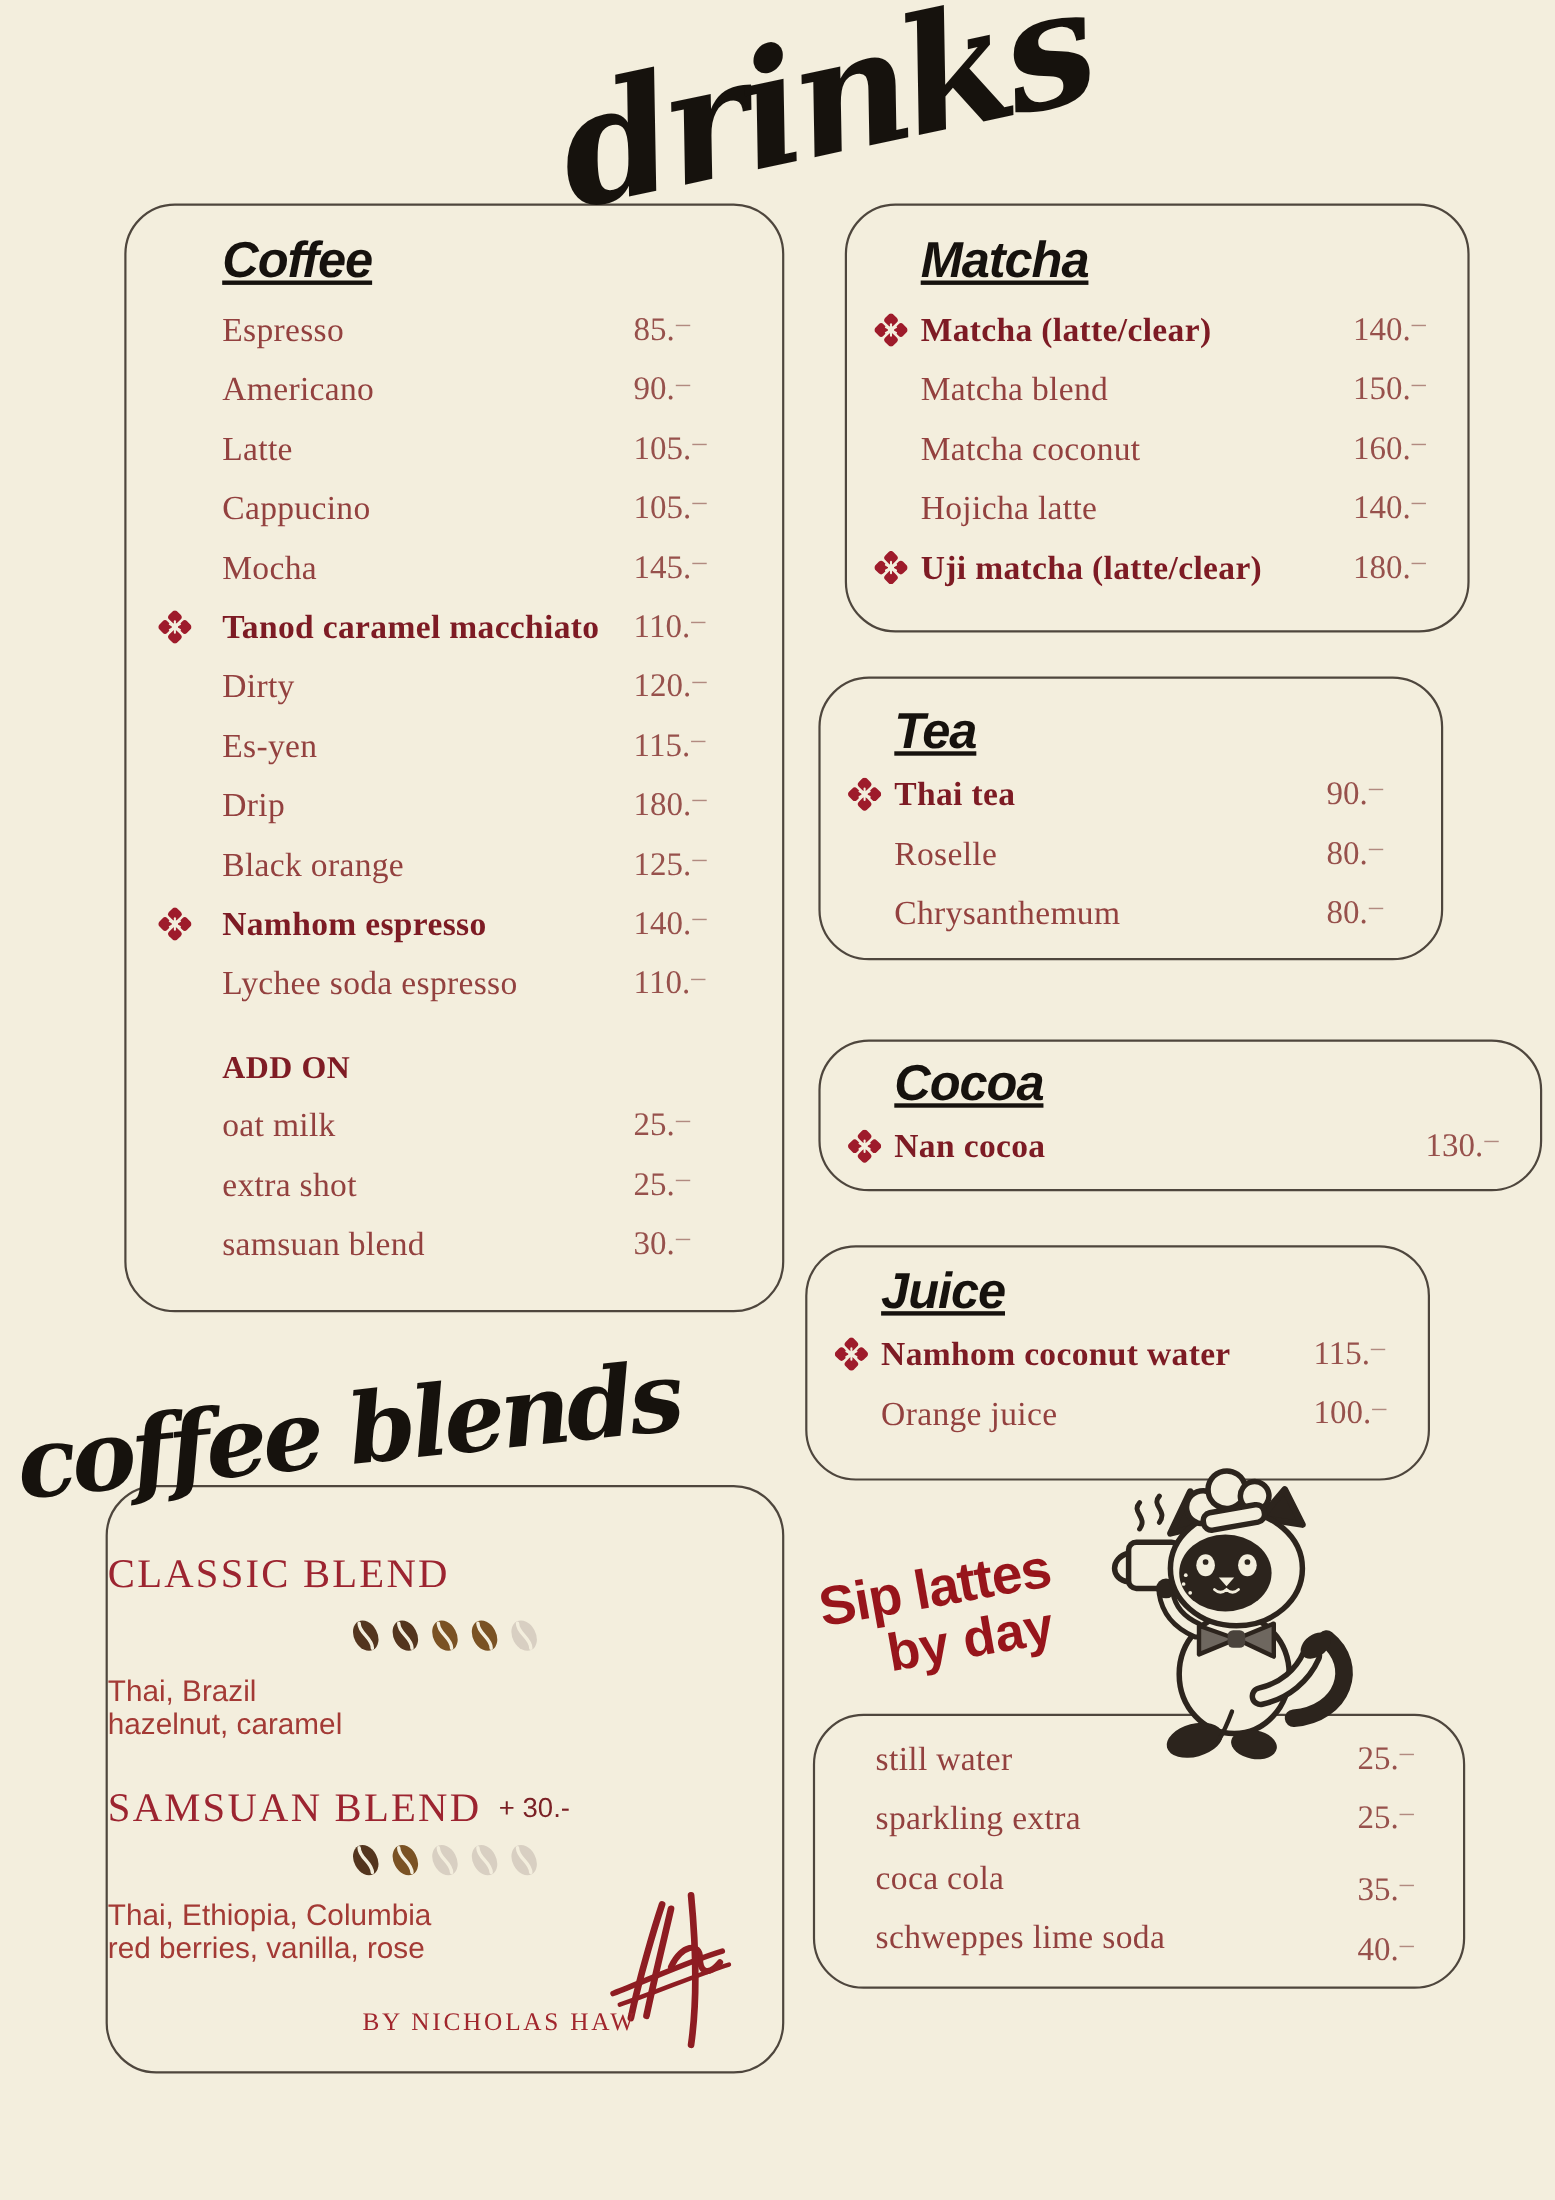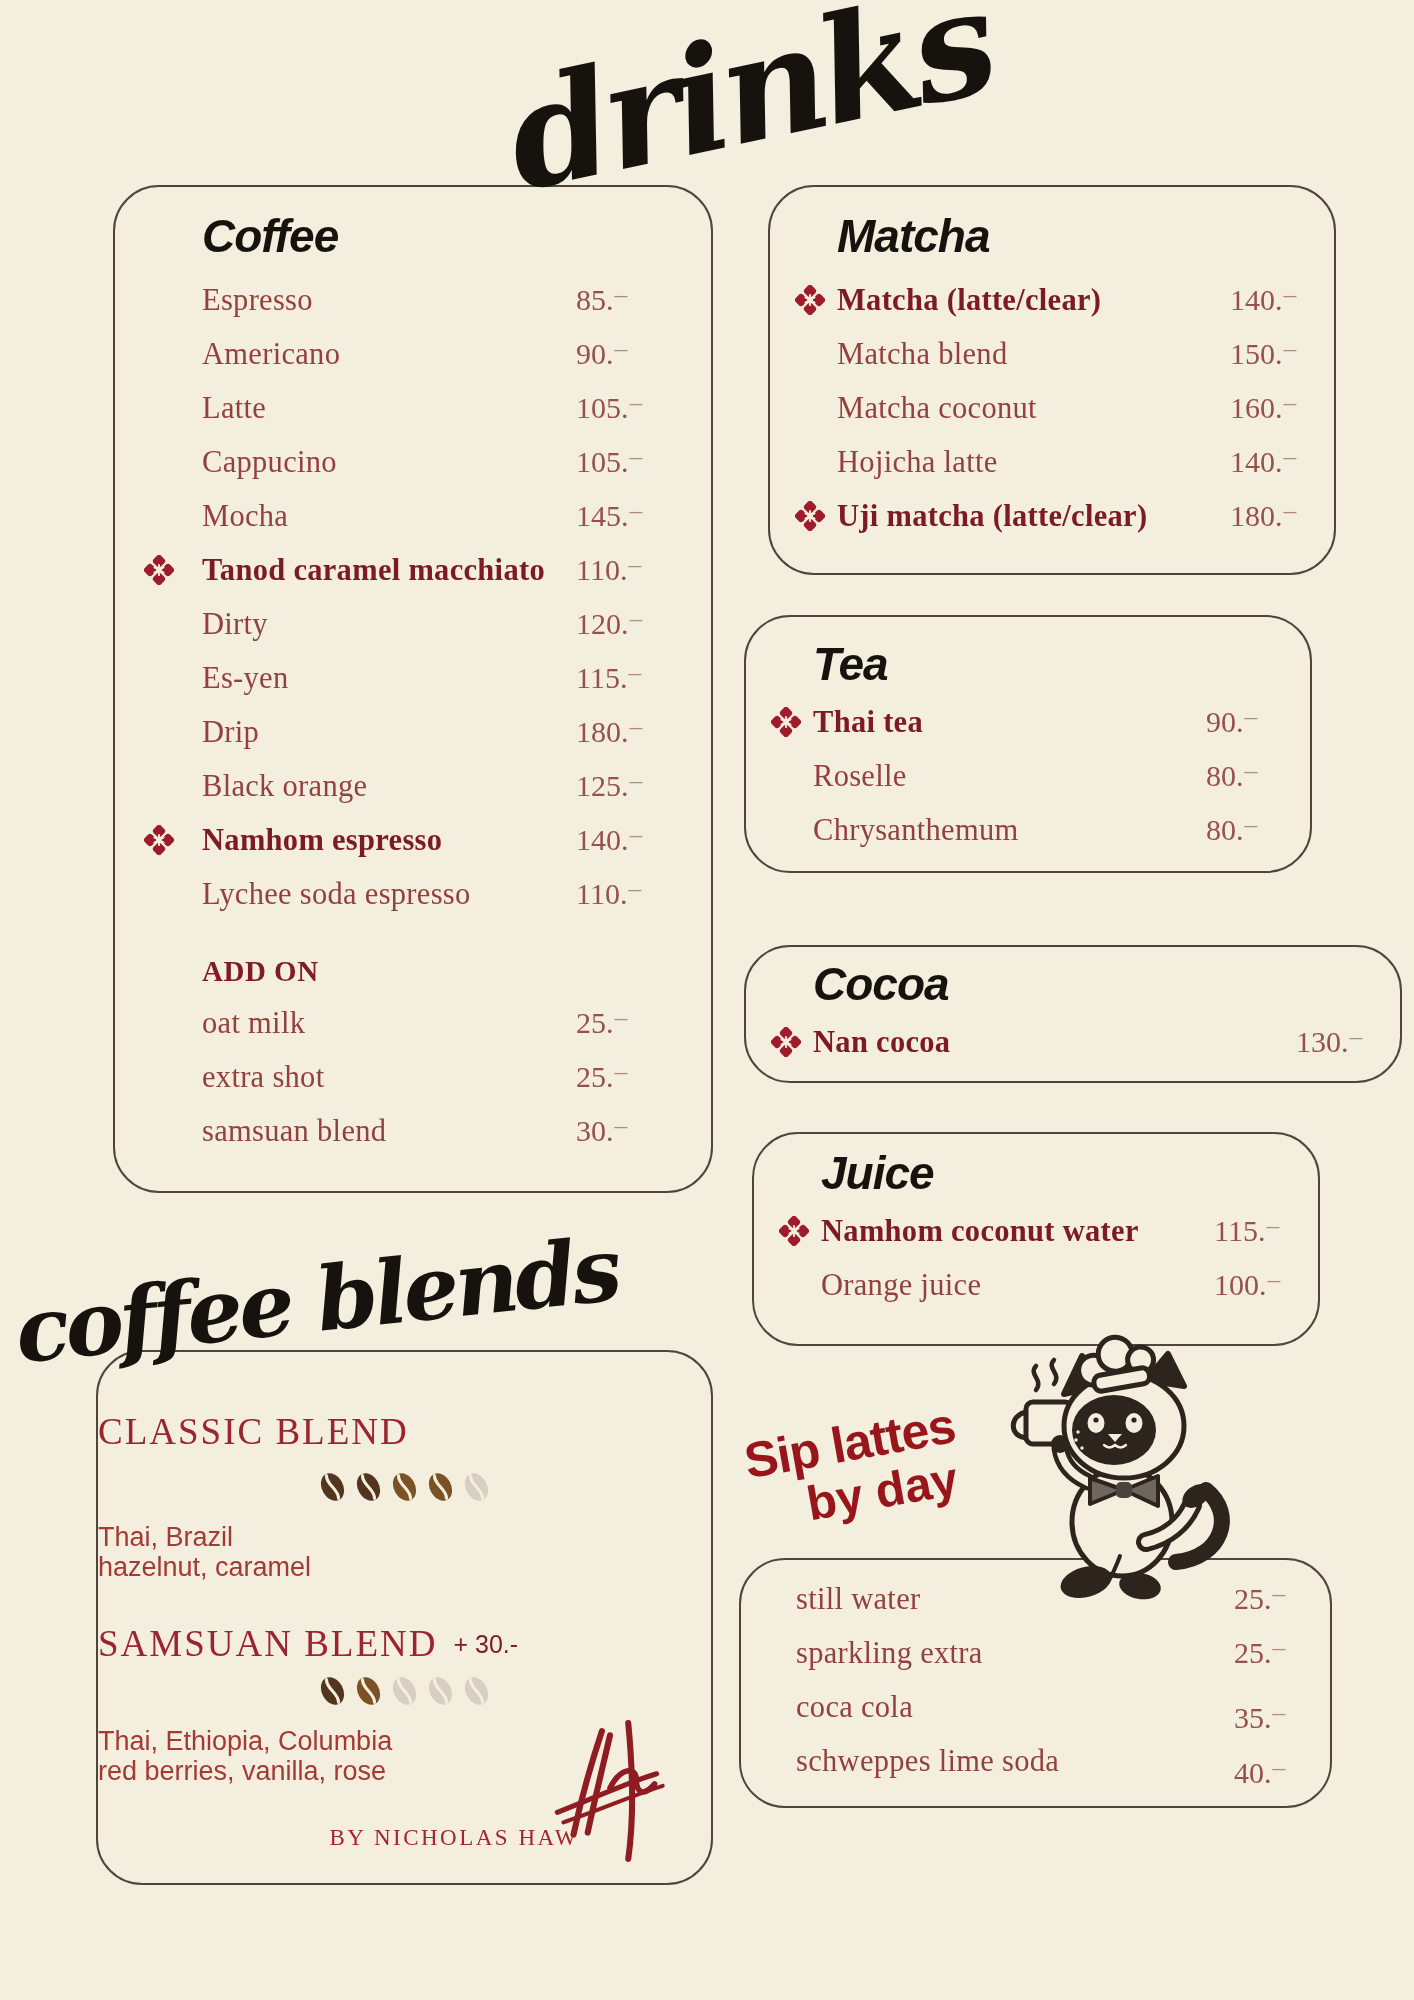--- a/index.html
+++ b/index.html
@@ -16,21 +16,21 @@
   .box{position:absolute;border:2.5px solid #4e463d;border-radius:46px;box-sizing:border-box;z-index:1;}
   .content{position:relative;height:100%;box-sizing:border-box;}
   .coffee  .content{padding:26px 55px 0 87px;}
   .rbox    .content{padding:26px 24px 0 67px;}
   .tea     .content{padding:24px 24px 0 67px;}
   .cocoa   .content{padding:14px 24px 0 67px;}
   .juice   .content{padding:16px 24px 0 67px;}
   .extras  .content{padding:12px 16px 0 55px;}
 
   h2.heading{font-family:"Liberation Sans",sans-serif;font-style:italic;font-weight:700;
-             color:#16120e;font-size:46px;line-height:1;margin:0 0 14px 0;letter-spacing:-1px;}
+             color:#16120e;font-size:46px;line-height:1;margin:0 0 14px 0;letter-spacing:-1px;text-decoration:underline;}
   .tea h2.heading{margin-bottom:8px;}
   .cocoa h2.heading,.juice h2.heading{margin-bottom:8px;}
 
   .row{display:flex;align-items:center;height:54px;position:relative;}
   .nm{font-size:30.5px;color:#93413f;letter-spacing:.3px;white-space:nowrap;}
   .row.special .nm{font-weight:700;color:#7d1b24;}
   .price{width:80px;margin-left:auto;text-align:left;font-size:30px;color:#97514c;white-space:nowrap;}
   .price .dash{display:inline-block;transform:translateY(-7px);color:#b18a80;margin-left:1px;font-size:.85em;}
   .flower{position:absolute;left:-58px;top:50%;transform:translateY(-50%);width:30px;height:30px;}
   .rbox .flower,.tea .flower,.cocoa .flower,.juice .flower{left:-42px;}
@@ -324,21 +324,21 @@
                 </g>
               </svg>
             </span>
             <span class="nm">Nan cocoa</span>
             <span class="price">130.<span class="dash">–</span></span>
           </div>
         </div>
     </div>
   </section>
 
-  <section class="box juice" style="left:752px;top:1132px;width:568px;height:214px;">
+  <section class="box juice" style="left:732px;top:1132px;width:568px;height:214px;">
     <div class="content">
       <h2 class="heading">Juice</h2>
       <div class="rows">
 
           <div class="row special">
             <span class="flower">
               <svg viewBox="0 0 26 26">
                 <g fill="#9e1b2b" transform="rotate(45 13 13)">
                   <rect x="3" y="3" width="9" height="9" rx="2.6"></rect>
                   <rect x="14" y="3" width="9" height="9" rx="2.6"></rect>

